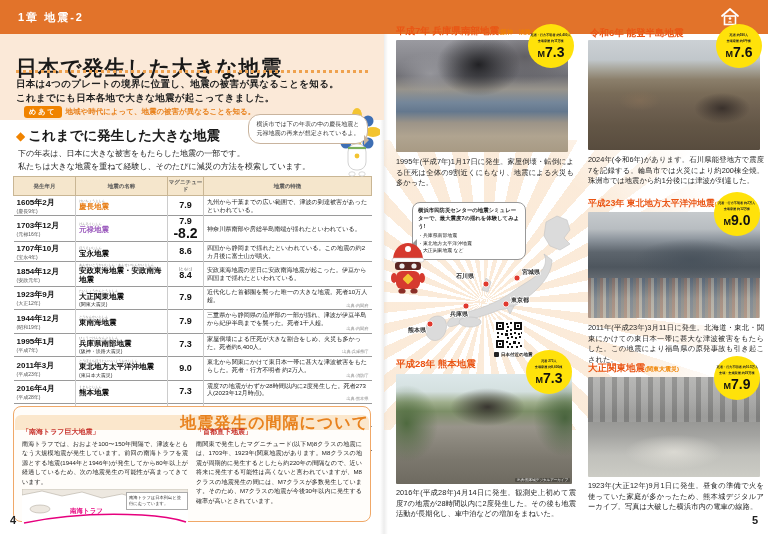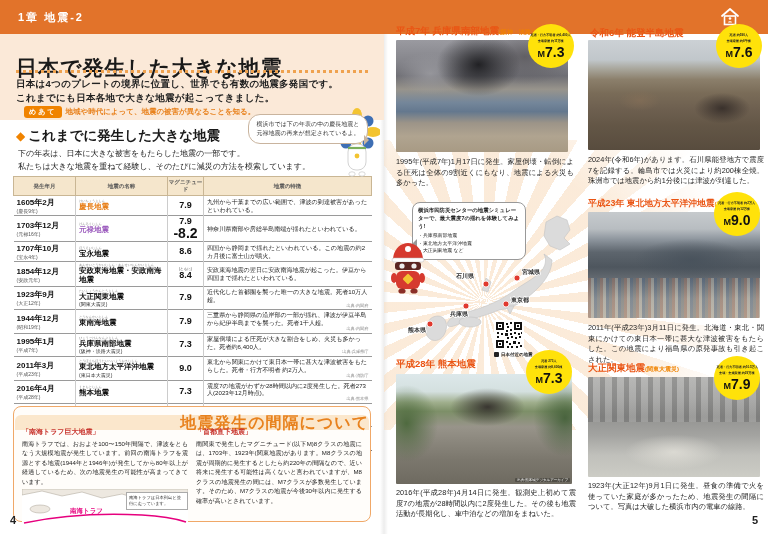--- a/index.html
+++ b/index.html
@@ -139,21 +139,21 @@
         <circle cx="12" cy="13.5" r="1.3" fill="#fff"></circle>
         <path d="M10,17.5 C10,15.8 14,15.8 14,17.5" fill="#fff"></path>
       </svg>
     </div>
   </div>
   <div class="gutter"></div>
 
   <div class="title-area"></div>
   <h1 class="main-title">日本で発生した大きな地震</h1>
   <div class="dotted-rule"></div>
-  <div class="intro l1">日本は4つのプレートの境界に位置し、世界でも有数の地震多発国です。</div>
+  <div class="intro l1">日本は4つのプレートの境界に位置し、地震の被害が異なることを知る。</div>
   <div class="intro l2">これまでにも日本各地で大きな地震が起こってきました。</div>
   <div class="aim-row">
     <span class="aim-badge">めあて</span>
     <span class="aim-text">地域や時代によって、地震の被害が異なることを知る。</span>
   </div>
 
   <div class="yoko-bubble">横浜市では下の年表の中の慶長地震と元禄地震の再来が想定されているよ。</div>
   <div class="mascot">
     <svg width="46" height="84" viewBox="0 0 46 84">
       <g>
@@ -532,16 +532,16 @@
 
   <div class="ptitle" style="left:588px;top:362px;">
     <span>大正関東地震</span><span class="sub">(関東大震災)</span>
   </div>
   <div class="photo ph-kanto" style="left:588px;top:377px;width:172px;height:100px;"></div>
   <div class="mbadge" style="left:714px;top:356px;">
     <span class="bl">死者・行方不明者 約10.5万人</span>
     <span class="bl">全壊・全焼家屋 約29万棟</span>
     <span class="mrow"><span class="mm">M</span><span class="mv">7.9</span></span>
   </div>
-  <div class="pcap" style="left:588px;top:481px;width:176px;">1923年(大正12年)9月1日に発生。昼食の準備で火を使っていた家庭が多かったため、地震発生の間隔について。写真は大破した横浜市内の電車の線路。</div>
+  <div class="pcap" style="left:588px;top:481px;width:176px;">1923年(大正12年)9月1日に発生。昼食の準備で火を使っていた家庭が多かったため、熊本城デジタルアーカイブ。写真は大破した横浜市内の電車の線路。</div>
 
   <div class="pageno p5">5</div>
 </div>
 
 </body></html>

